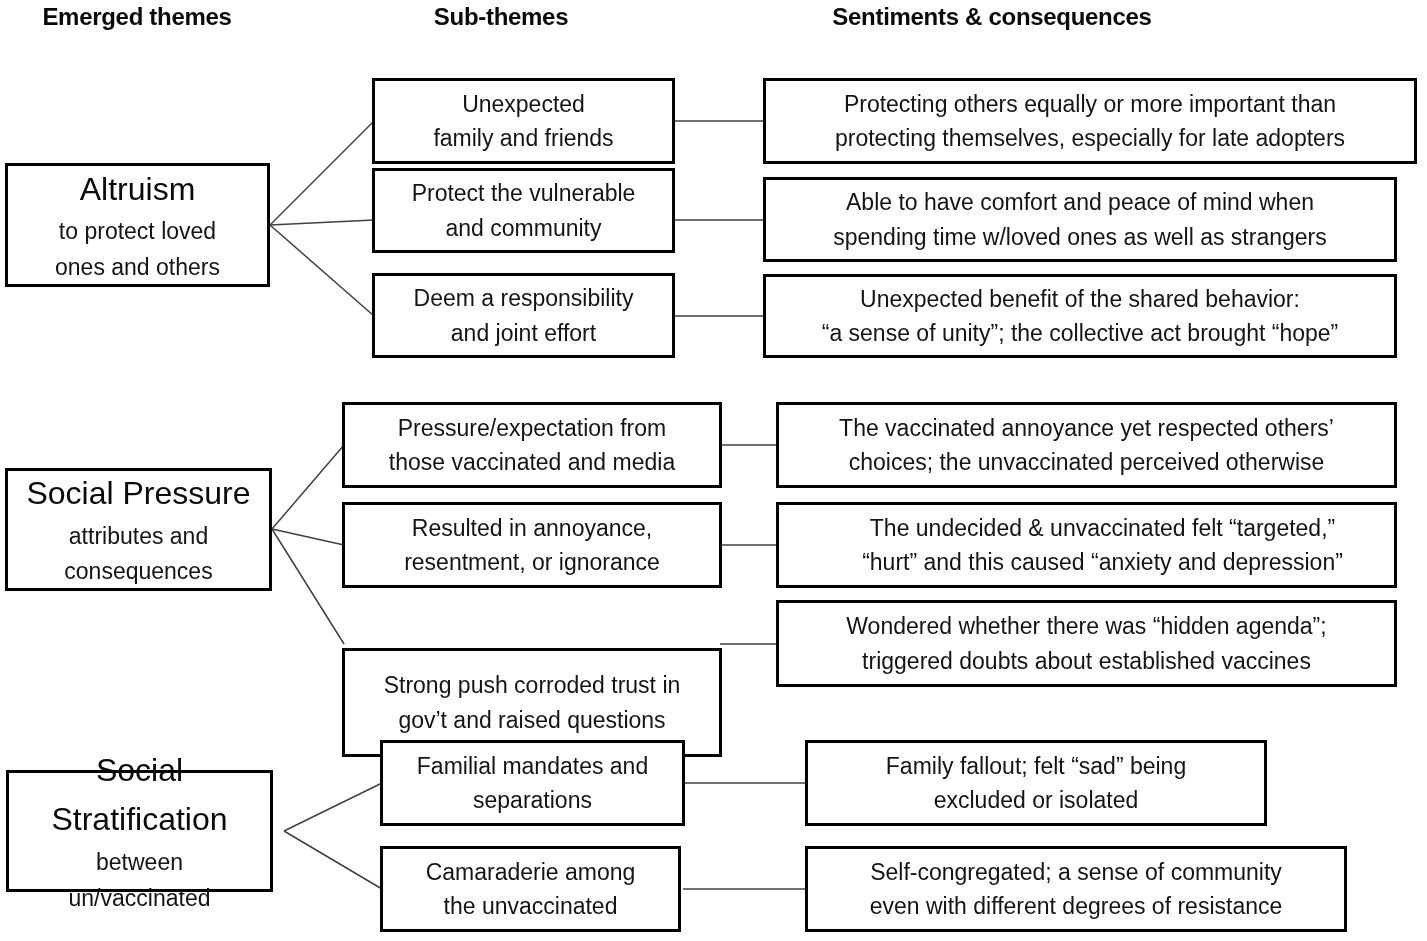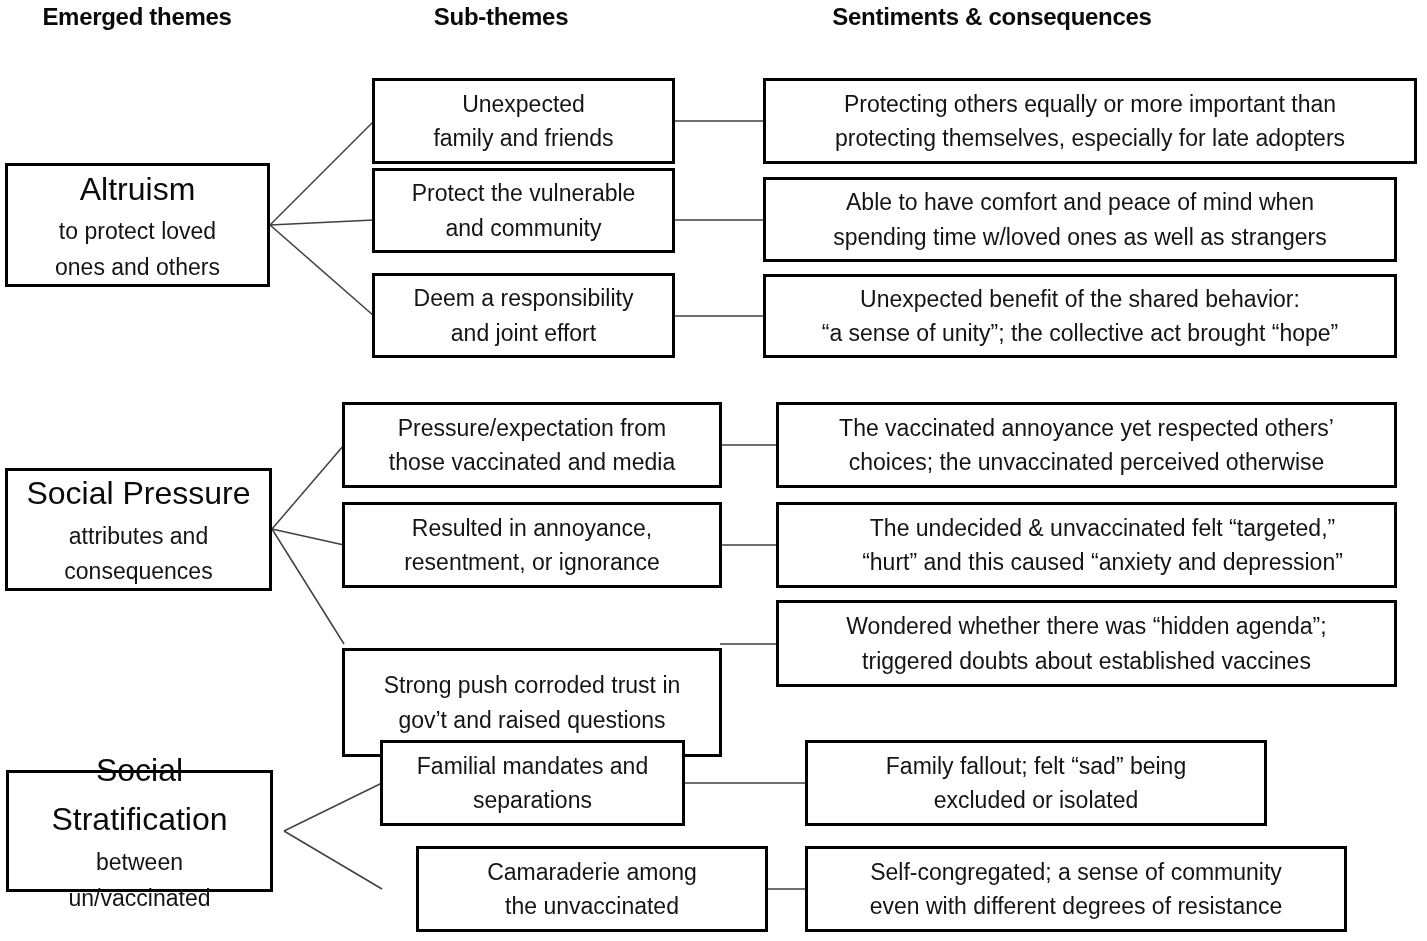--- a/index.html
+++ b/index.html
@@ -168,21 +168,21 @@
   <div class="box" style="left:6px; top:770px; width:267px; height:122px;">
     <div class="theme-title">Social Stratification</div>
     <div class="theme-desc">between
 un/vaccinated</div>
   </div>
 
   <div class="box" style="left:380px; top:740px; width:305px; height:86px;">
     <div class="txt">Familial mandates and
 separations</div>
   </div>
-  <div class="box" style="left:380px; top:846px; width:352px; height:86px;margin-left:36px;">
+  <div class="box" style="left:380px; top:846px; width:301px; height:86px;">
     <div class="txt">Camaraderie among
 the unvaccinated</div>
   </div>
 
   <div class="box" style="left:805px; top:740px; width:462px; height:86px;">
     <div class="txt">Family fallout; felt “sad” being
 excluded or isolated</div>
   </div>
   <div class="box" style="left:805px; top:846px; width:542px; height:86px;">
     <div class="txt">Self-congregated; a sense of community

